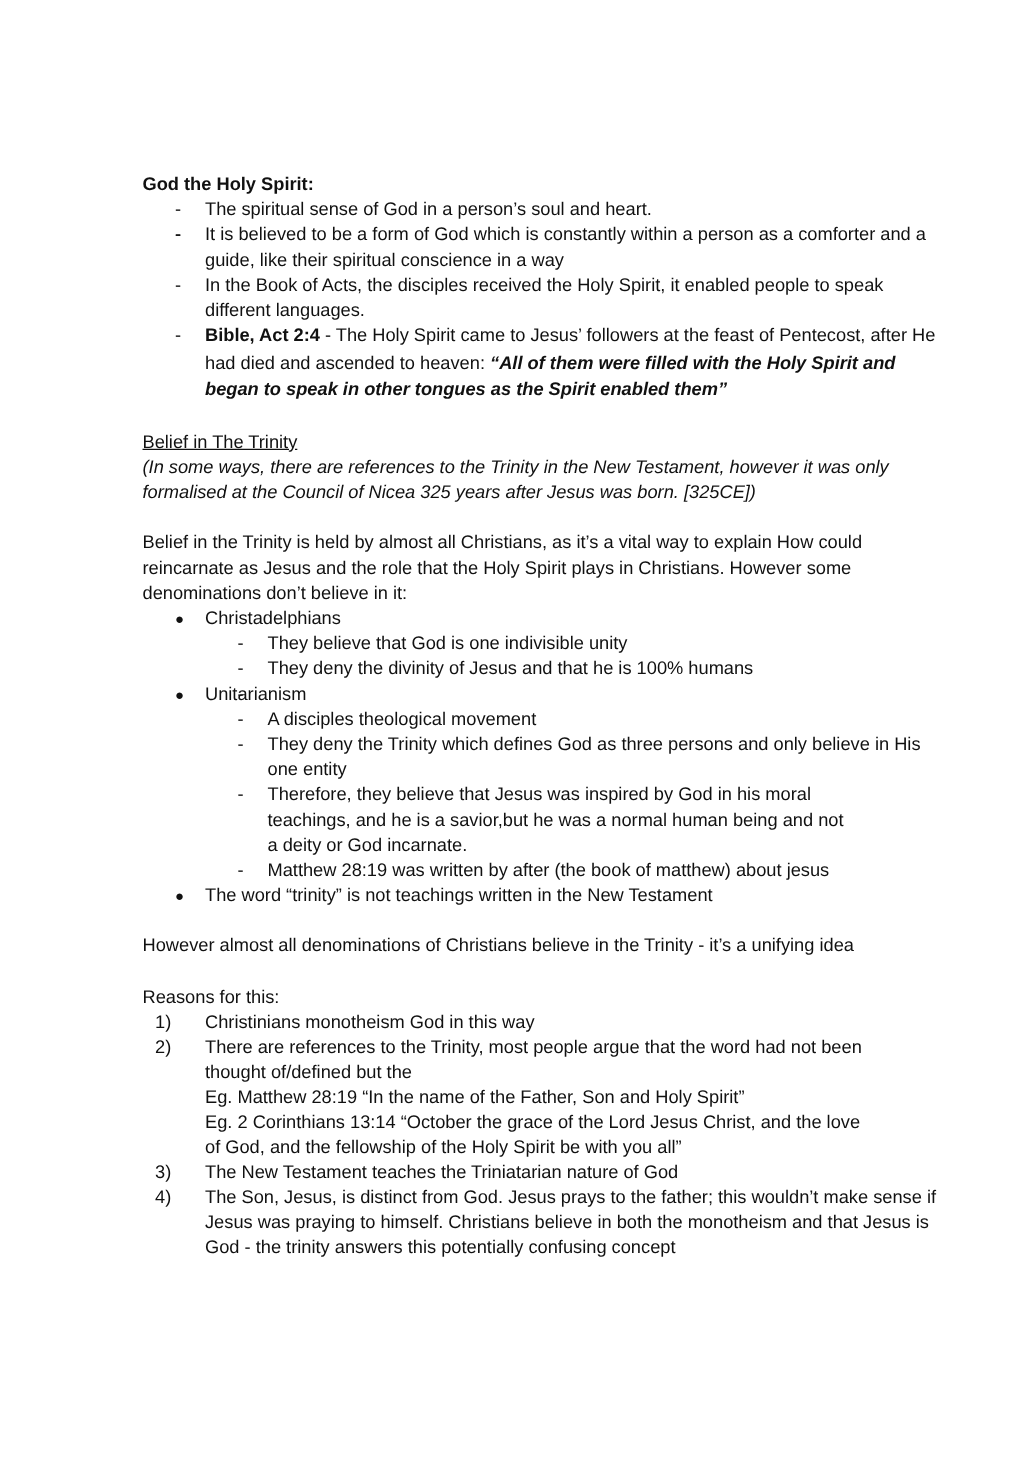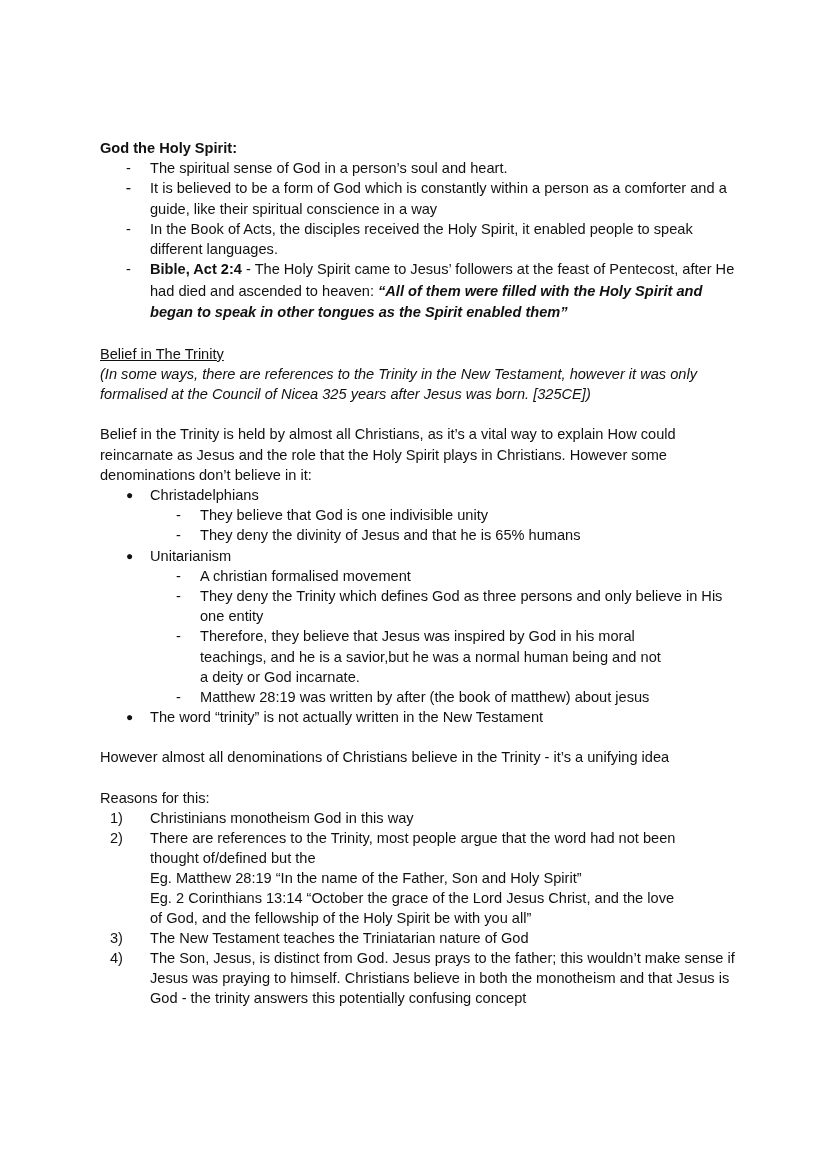--- a/index.html
+++ b/index.html
@@ -1,21 +1,21 @@
 <!DOCTYPE html>
 <html><head>
 <meta charset="utf-8">
 <style>
   html, body { margin: 0; padding: 0; background: #ffffff; }
   body {
     width: 828px; height: 1169px; position: relative; overflow: hidden;
     font-family: "Liberation Sans", sans-serif;
     font-size: 14.6px; color: #111111; line-height: 20.2px;
   }
-  .page { position: absolute; left: 100px; top: 138px; width: 640px; }
+  .page { position: absolute; left: 114px; top: 138px; width: 640px; }
   p { margin: 0; }
   .heading-bold { font-weight: bold; }
   .heading-underline { font-weight: normal; text-decoration: underline; }
   .italic { font-style: italic; }
   .bold { font-weight: bold; }
   .bolditalic { font-weight: bold; font-style: italic; }
   ul, ol { margin: 0; padding: 0; list-style: none; }
   .dash-item { position: relative; padding-left: 50px; }
   .dash-item .marker { position: absolute; left: 26px; top: 0; }
   .bullet-item { position: relative; padding-left: 50px; }
@@ -48,35 +48,35 @@
 
   <div class="gap"></div>
 
   <p>Belief in the Trinity is held by almost all Christians, as it’s a vital way to explain How could reincarnate as Jesus and the role that the Holy Spirit plays in Christians. However some denominations don’t believe in it:</p>
 
   <ul>
     <li>
       <div class="bullet-item"><span class="marker">●</span><span>Christadelphians</span></div>
       <ul>
         <li class="sub-dash-item"><span class="marker">-</span><span>They believe that God is one indivisible unity</span></li>
-        <li class="sub-dash-item"><span class="marker">-</span><span>They deny the divinity of Jesus and that he is 65% humans</span></li>
+        <li class="sub-dash-item"><span class="marker">-</span><span>They deny the divinity of Jesus and that he is 100% humans</span></li>
         <li class="sub-dash-item"><span class="marker">-</span></li>
       </ul>
     </li>
     <li>
       <div class="bullet-item"><span class="marker">●</span><span>Unitarianism</span></div>
       <ul>
-        <li class="sub-dash-item"><span class="marker">-</span><span>A christian formalised movement</span></li>
+        <li class="sub-dash-item"><span class="marker">-</span><span>A disciples theological movement</span></li>
         <li class="sub-dash-item"><span class="marker">-</span><span>They deny the Trinity which defines God as three persons and only believe in His one entity</span></li>
         <li class="sub-dash-item" style="padding-right:70px;"><span class="marker">-</span><span>Therefore, they believe that Jesus was inspired by God in his moral teachings, and he is a savior,but he was a normal human being and not a deity or God incarnate.</span></li>
         <li class="sub-dash-item"><span class="marker">-</span><span>Matthew 28:19 was written by after (the book of matthew) about jesus</span></li>
       </ul>
     </li>
     <li>
-      <div class="bullet-item"><span class="marker">●</span><span>The word “trinity” is not actually written in the New Testament</span></div>
+      <div class="bullet-item"><span class="marker">●</span><span>The word “trinity” is not teachings written in the New Testament</span></div>
     </li>
   </ul>
 
   <div class="gap"></div>
 
   <p>However almost all denominations of Christians believe in the Trinity - it’s a unifying idea</p>
 
   <div class="gap"></div>
 
   <p>Reasons for this:</p>

